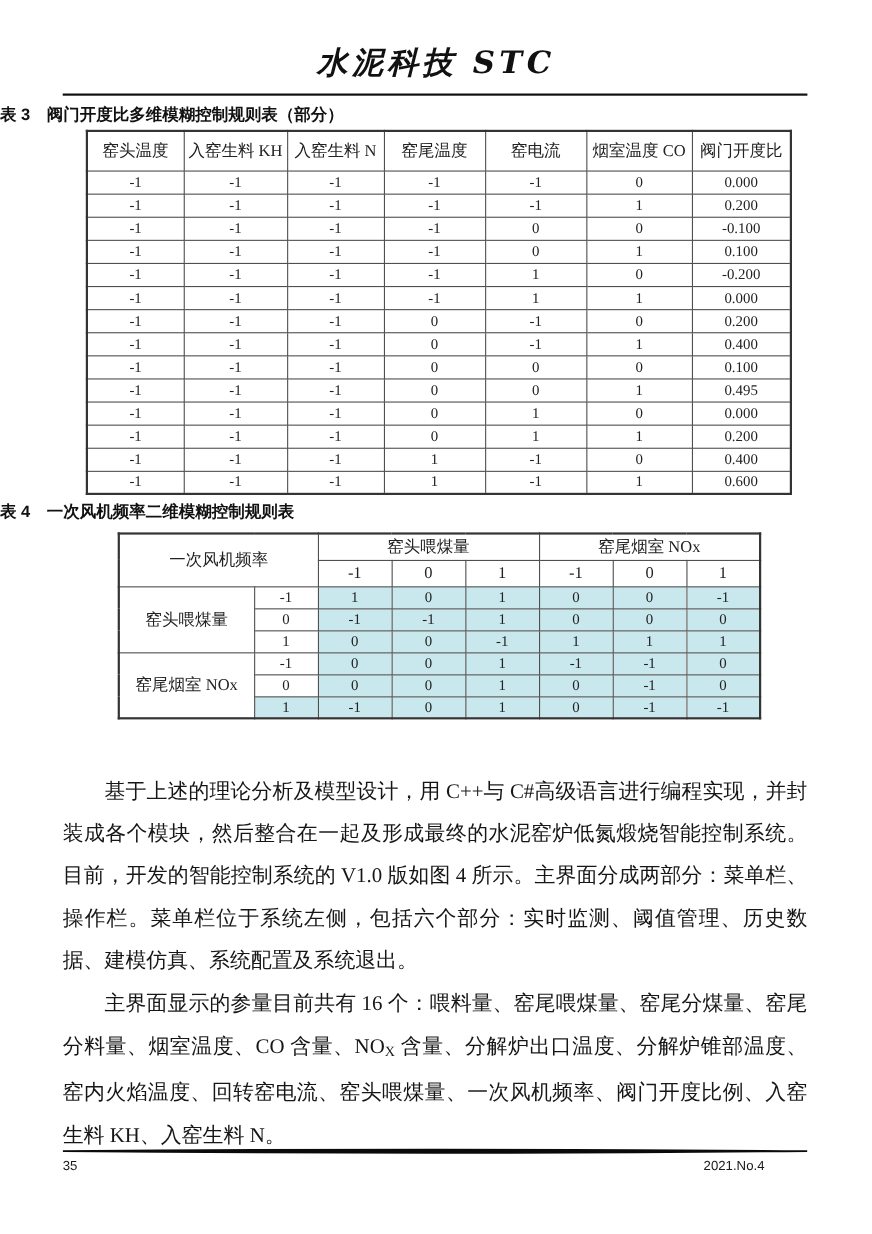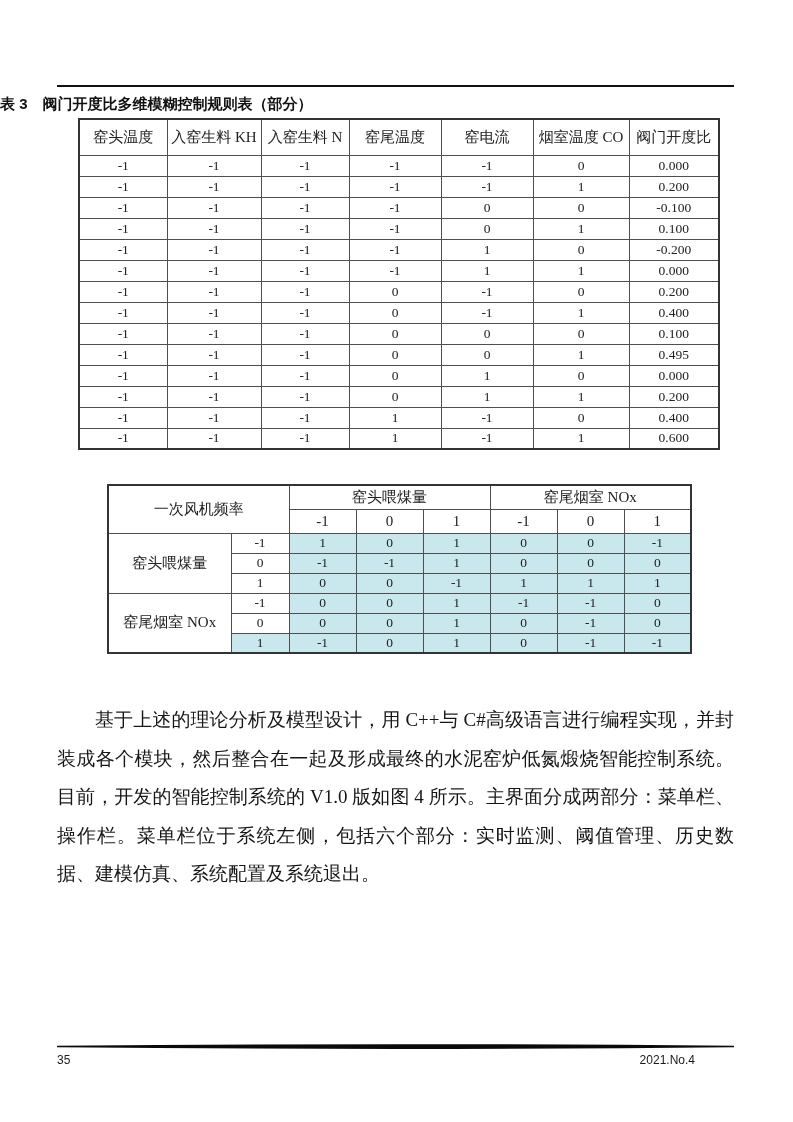--- a/index.html
+++ b/index.html
@@ -47,20 +47,21 @@
   .footer-text{position:absolute;top:1053px;left:57px;width:677px;height:18px;
     font-family:"Liberation Sans",sans-serif;font-size:12px;color:#1a1a1a;}
   .footer-page{position:absolute;left:0;width:100%;text-align:left;top:0;}
   .footer-issue{position:absolute;right:39px;top:0;}
 </style>
 </head>
 <body>
 
 <div class="page">
 
+  <div class="header-title">水泥科技 STC</div>
   <div class="header-rule"></div>
 
   <div class="tbl-caption cap3">表 3　阀门开度比多维模糊控制规则表（部分）</div>
 
   <table id="t3">
     <colgroup>
       <col style="width:88px">
         <col style="width:94px">
         <col style="width:88px">
       <col style="width:92px">
@@ -202,20 +203,21 @@
           <td>-1</td>
           <td>-1</td>
           <td>1</td>
           <td>-1</td>
           <td>1</td>
           <td>0.600</td>
         </tr>
       </tbody>
   </table>
 
+  <div class="tbl-caption cap4">表 4　一次风机频率二维模糊控制规则表</div>
 
   <table id="t4">
     <colgroup>
       <col style="width:123px">
         <col style="width:58px">
       <col style="width:67px">
         <col style="width:67px">
         <col style="width:67px">
       <col style="width:67px">
         <col style="width:67px">
@@ -292,20 +294,21 @@
           <td style="background: rgb(200, 232, 238);">0</td>
           <td style="background: rgb(200, 232, 238);">-1</td>
           <td style="background: rgb(200, 232, 238);">-1</td>
         </tr>
       </tbody>
   </table>
 
 
   <div class="body-text">
     <p>基于上述的理论分析及模型设计，用 C++与 C#高级语言进行编程实现，并封装成各个模块，然后整合在一起及形成最终的水泥窑炉低氮煅烧智能控制系统。目前，开发的智能控制系统的 V1.0 版如图 4 所示。主界面分成两部分：菜单栏、操作栏。菜单栏位于系统左侧，包括六个部分：实时监测、阈值管理、历史数据、建模仿真、系统配置及系统退出。</p>
+    <p><span>主界面显示的参量目前共有 16 个：喂料量、窑尾喂煤量、窑尾分煤量、窑尾分料量、烟室温度、CO 含量、NO</span><span class="sub-x">X</span><span> 含量、分解炉出口温度、分解炉锥部温度、窑内火焰温度、回转窑电流、窑头喂煤量、一次风机频率、阀门开度比例、入窑生料 KH、入窑生料 N。</span></p>
   </div>
 
   <svg class="footer-rule" viewBox="0 0 677 7" preserveAspectRatio="none">
     <path d="M0,1.7 Q338.5,-1.4 677,1.7 L677,3.2 Q338.5,6.6 0,3.2 Z" fill="#0a0a0a"></path>
   </svg>
 
   <div class="footer-text">
     <div class="footer-page">35</div>
     <div class="footer-issue">2021.No.4</div>
   </div>

